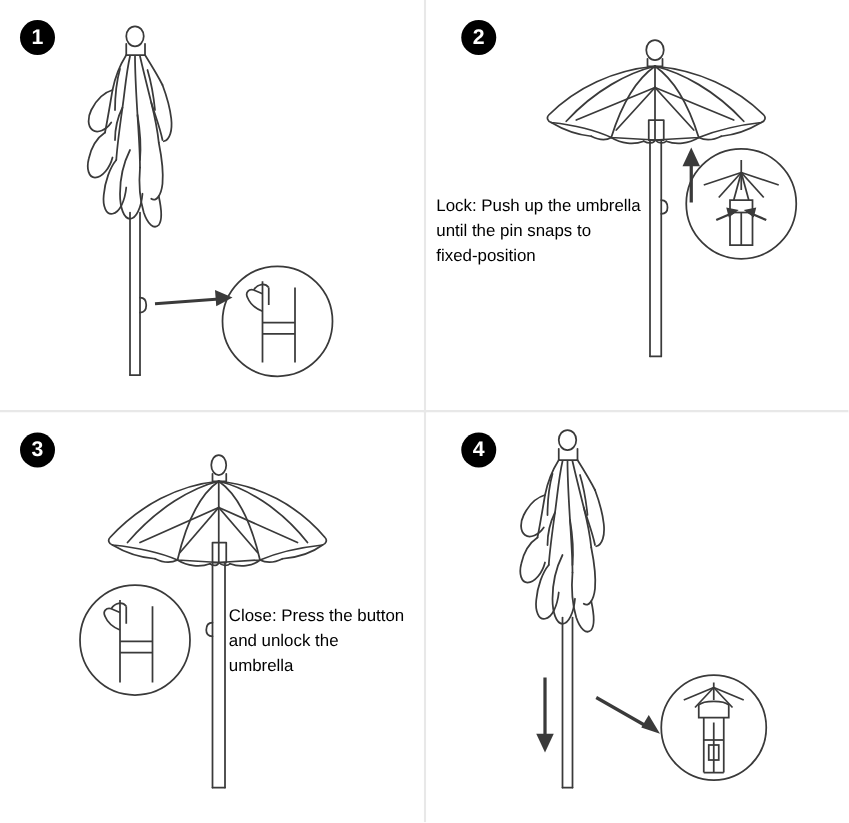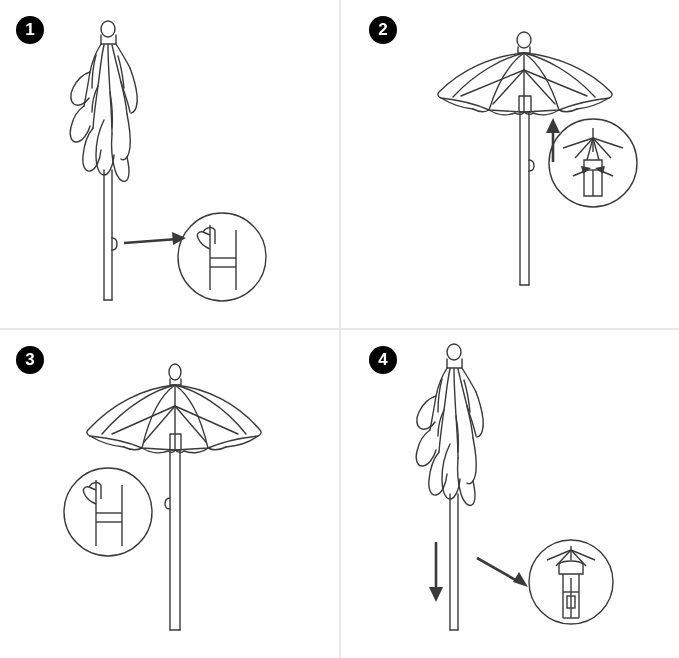--- a/index.html
+++ b/index.html
@@ -123,20 +123,23 @@
         <path d="M210 249 C205 247 200 243 198 238 C196 234 199 231 203 232 L210 235"></path>
         <path d="M203 232 C206 227 212 226 215 230"></path>
         <path d="M215 230 L215 244"></path>
         <path d="M210 267 L236 267"></path>
       </g>
     </svg>
   </div>
 
   <div class="panel" style="left:341px;top:0;width:338px;height:328px;">
     <div class="step-badge" style="left:28px;top:16px;">2</div>
+    <div class="caption" style="left:8px;top:155px;width:200px;">Lock: Push up the umbrella
+until the pin snaps to
+fixed-position</div>
 
     <svg class="art" width="338" height="328" viewBox="0 0 338 328">
       <g fill="none" stroke="#3a3a3a" stroke-width="1.4" stroke-linejoin="round" stroke-linecap="round">
 
         <ellipse cx="183" cy="40" rx="7" ry="8"></ellipse>
         <path d="M177 47 L177 53 L189 53 L189 47"></path>
 
         <path d="M183 53
                  C150 56 120 70 98 92
                  C96 94 97 97 100 98
@@ -198,20 +201,23 @@
         <line x1="232" y1="176" x2="246" y2="170" stroke="#3a3a3a" stroke-width="1.8"></line>
         <polygon points="250,168 240,166 242,174" fill="#3a3a3a"></polygon>
         <line x1="272" y1="176" x2="258" y2="170" stroke="#3a3a3a" stroke-width="1.8"></line>
         <polygon points="254,168 264,166 262,174" fill="#3a3a3a"></polygon>
       </g>
     </svg>
   </div>
 
   <div class="panel" style="left:0;top:330px;width:339px;height:328px;">
     <div class="step-badge" style="left:16px;top:16px;">3</div>
+    <div class="caption" style="left:183px;top:153px;width:160px;">Close: Press the button
+and unlock the
+umbrella</div>
 
     <svg class="art" width="339" height="328" viewBox="0 0 339 328">
       <g fill="none" stroke="#3a3a3a" stroke-width="1.4" stroke-linejoin="round" stroke-linecap="round">
 
         <ellipse cx="175" cy="42" rx="6" ry="8"></ellipse>
         <path d="M170 49 L170 55 L181 55 L181 49"></path>
 
         <path d="M175 55
                  C143 58 112 74 88 100
                  C86 102 87 105 90 106

